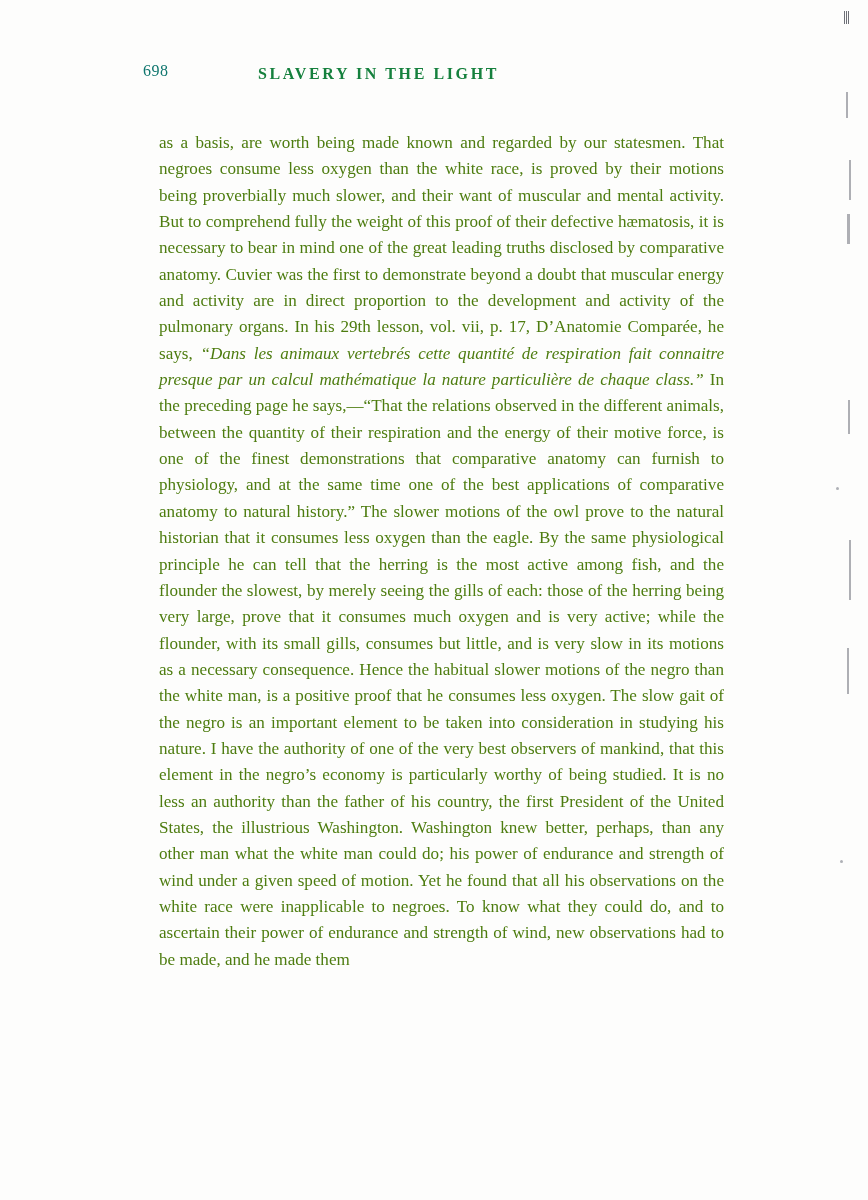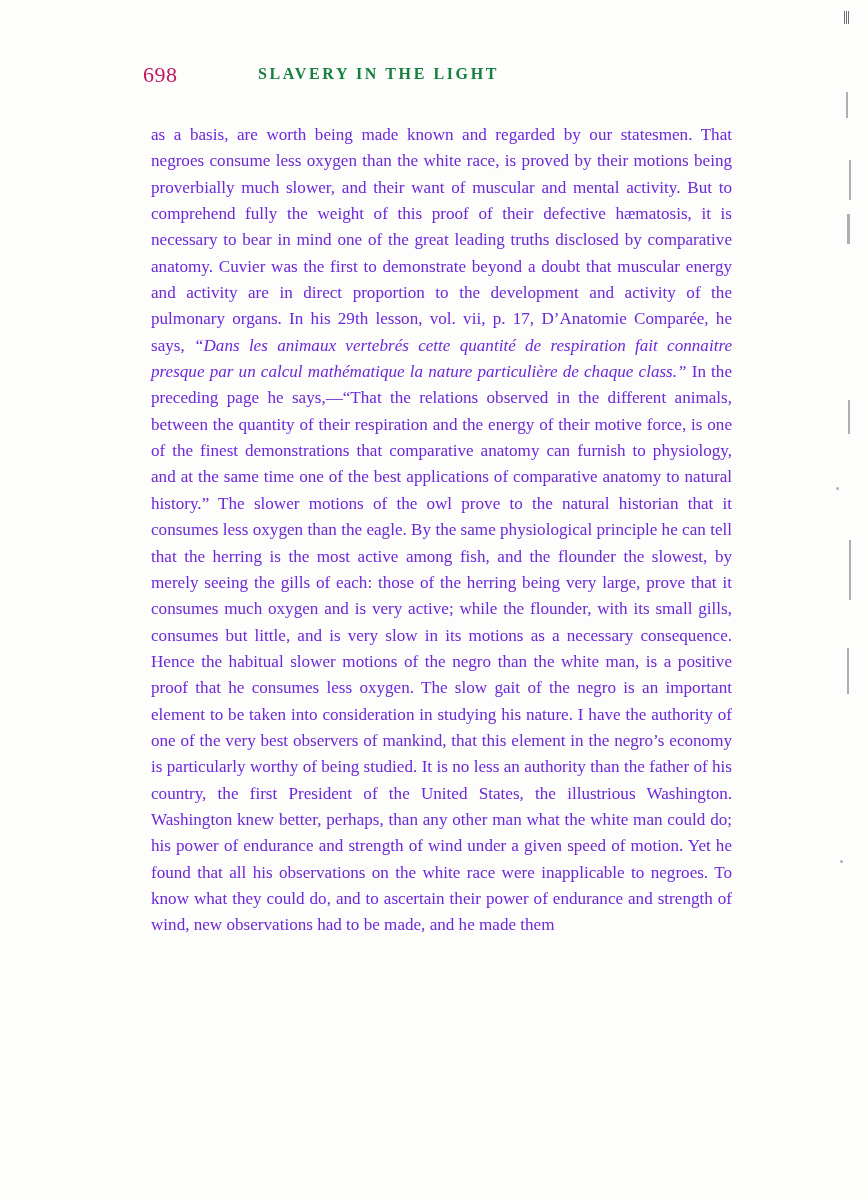--- a/index.html
+++ b/index.html
@@ -21,48 +21,48 @@
     position: absolute;
     top: 62px;
     left: 0;
     width: 868px;
     height: 26px;
   }
   .folio {
     position: absolute;
     left: 143px;
     top: 0;
-    font-size: 22px;
+    font-size: 16px;
     letter-spacing: 0.5px;
-    color: #be185d;
+    color: #0f766e;
   }
   .running-head {
     position: absolute;
     left: 258px;
     top: 3px;
     font-size: 16px;
     letter-spacing: 2.6px;
     font-weight: bold;
     color: #15803d;
     white-space: nowrap;
   }
   
   .body-block {
     position: absolute;
     left: 143px;
     top: 114px;
     width: 597px;
   }
   .body-block p {
-    margin: 8px;
+    margin: 16px;
     font-size: 17.1px;
     line-height: 26.35px;
     text-align: justify;
     text-justify: inter-word;
-    color: #6d28d9;
+    color: #4d7c0f;
     -webkit-font-smoothing: antialiased;
   }
   .body-block p .ital {
     font-style: italic;
   }
 
   
   .artifact {
     position: absolute;
     background: #6d6f79;

